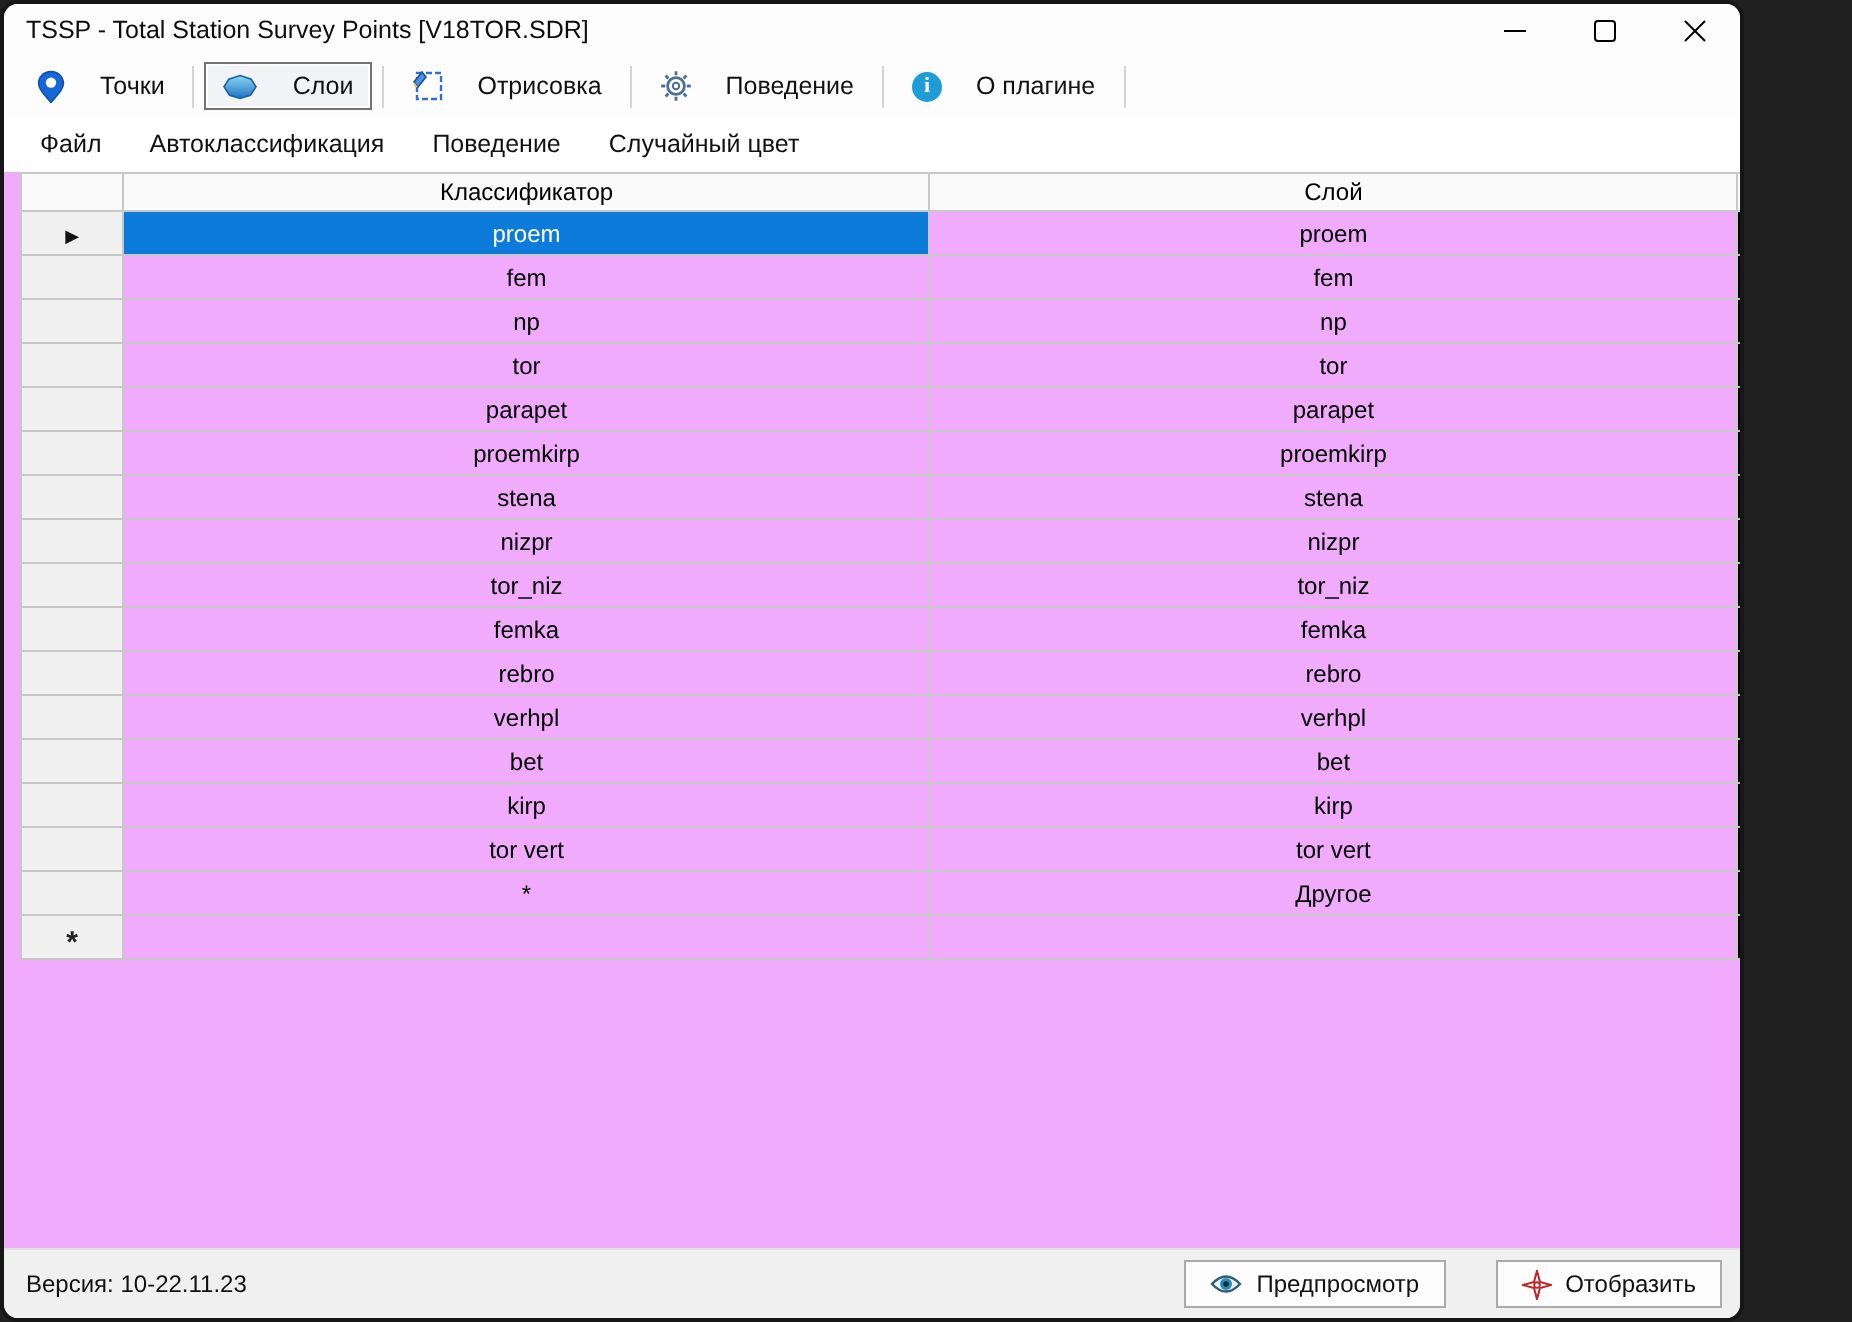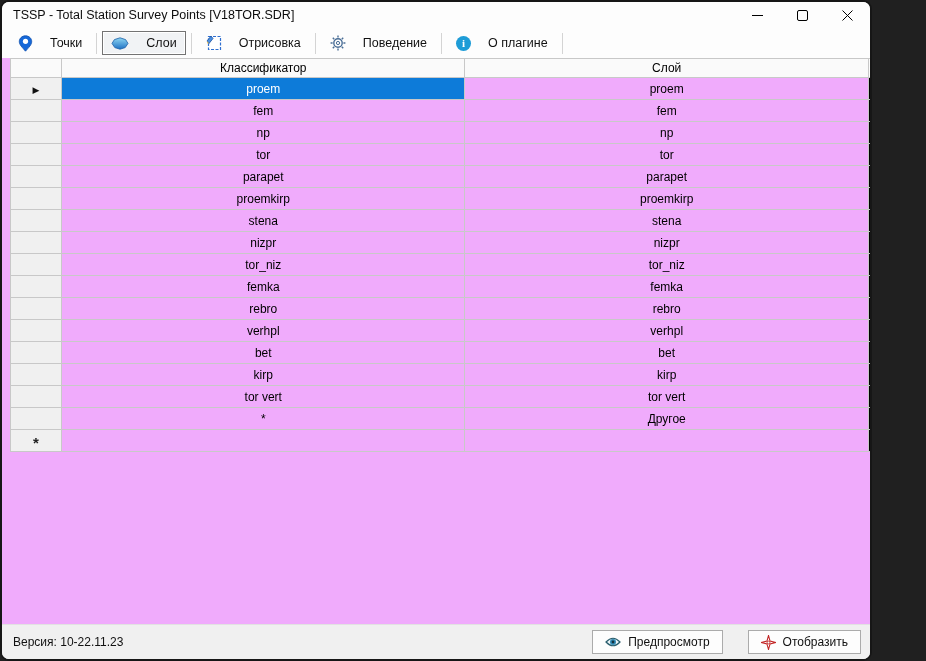--- a/index.html
+++ b/index.html
@@ -133,20 +133,26 @@
       <div class="tb-sep"></div>
       <button class="tb-btn">
         <span class="icon">
           <div class="info-circle">i</div>
         </span>
         <span>О плагине</span>
       </button>
       <div class="tb-sep"></div>
     </div>
 
+  <div class="menubar" id="menubar">
+      <div class="menu-item">Файл</div>
+      <div class="menu-item">Автоклассификация</div>
+      <div class="menu-item">Поведение</div>
+      <div class="menu-item">Случайный цвет</div>
+    </div>
 
   <div class="content">
     <table class="grid">
       <colgroup>
           <col class="c-sel">
           <col class="c-main">
           <col class="c-main">
           <col class="c-color">
         </colgroup>
       <thead>

